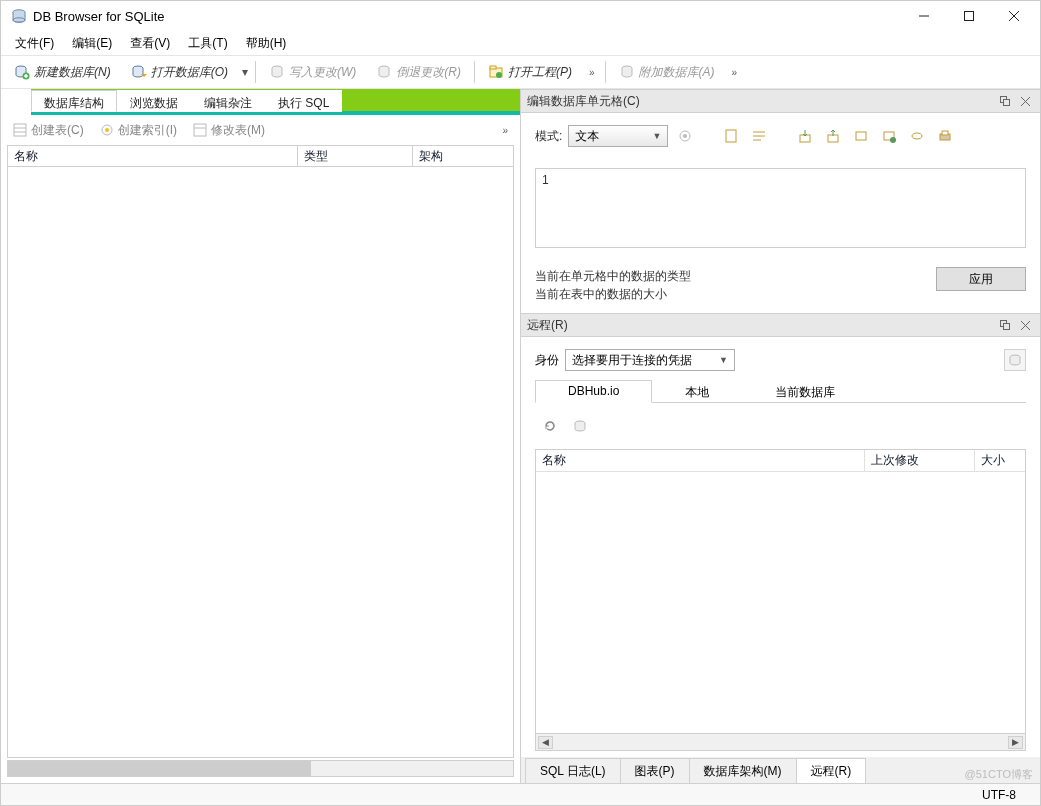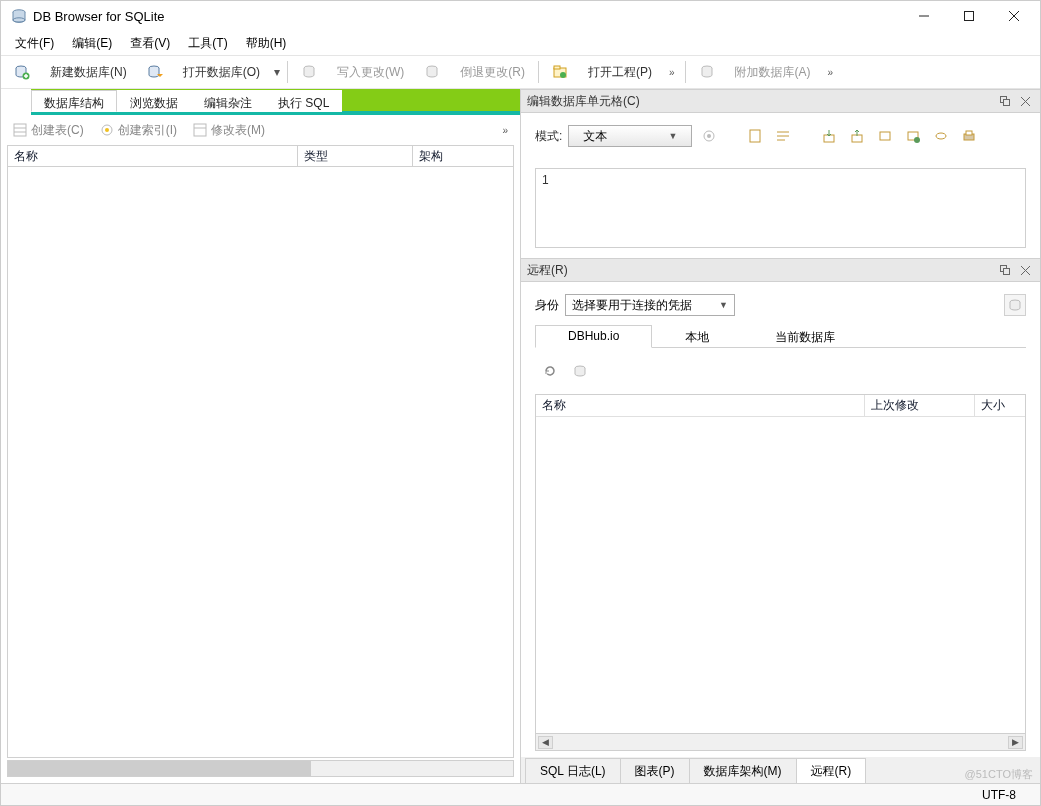--- a/index.html
+++ b/index.html
@@ -5,21 +5,21 @@
   * { box-sizing: border-box; margin: 0; padding: 0; font-family: "Microsoft YaHei", "SimSun", sans-serif; font-size: 12px; }
   body { background: #fff; width: 1041px; height: 806px; overflow: hidden; display: flex; flex-direction: column; border: 1px solid #ccc; }
   .titlebar { height: 30px; display: flex; align-items: center; padding: 0 4px 0 10px; }
   .titlebar .icon { width: 16px; height: 16px; margin-right: 6px; display:inline-flex; align-items:center; justify-content:center;}
   .titlebar .title { font-size: 13px; color: #000; }
   .titlebar .spacer { flex: 1; }
   .winbtn { width: 45px; height: 28px; display: flex; align-items: center; justify-content: center; color: #222; }
   .menubar { height: 24px; display: flex; align-items: center; padding: 0 6px; gap: 2px; }
   .menubar span { padding: 2px 8px; }
   .toolbar { height: 34px; display: flex; align-items: center; border-top: 1px solid #e5e5e5; border-bottom: 1px solid #e5e5e5; padding: 0 4px; gap: 2px;}
-  .tb-btn { display: flex; align-items: center; height: 26px; padding: 0 8px; border: 1px solid transparent; gap: 20px; color:#333;}
+  .tb-btn { display: flex; align-items: center; height: 26px; padding: 0 8px; border: 1px solid transparent; gap: 4px; color:#333;font-style:italic;}
   .tb-btn.disabled { color: #999; }
   .tb-arrow { width:12px; height:26px; display:flex; align-items:center; justify-content:center; color:#555; border:1px solid transparent;}
   .tb-sep { width:1px; height:22px; background:#d0d0d0; margin: 0 2px;}
   .chev { font-size:10px; color:#555; padding:0 6px;}
   .body { flex: 1; display: flex; overflow: hidden; }
   .left-panel { width: 520px; display: flex; flex-direction: column; border-right: 1px solid #d0d0d0; }
   .right-panel { flex: 1; display: flex; flex-direction: column; background:#f0f0f0;}
   .tabs { display: flex; height: 26px; border-bottom: 4px solid #14b8a6; background:#84cc16;margin-left:30px;}
   .tab { padding: 4px 12px; border: 1px solid transparent; border-bottom:none; background:#fff; color:#222; position:relative; top:1px;}
   .tab.active { border-color: #d0d0d0; border-bottom:1px solid #fff; border-top: 1px solid #d0d0d0;}
@@ -29,21 +29,21 @@
   .th { padding:2px 6px; border-right:1px solid #d0d0d0; color:#0f172a;}
   .table-body { flex:1; margin:0 6px; border:1px solid #d0d0d0; border-top:none; background:#fff; overflow:auto;}
   .hscroll { height:17px; margin:2px 6px 6px 6px; background:#f0f0f0; border:1px solid #cfcfcf; position:relative;}
   .hscroll .thumb{ position:absolute; left:0; top:0; height:100%; width:60%; background:#cdcdcd;}
   .panel-header { height:24px; background:#e8e8e8; border-top:1px solid #d0d0d0; border-bottom:1px solid #d0d0d0; display:flex; align-items:center; padding:0 6px; color:#333;}
   .panel-header .spacer{flex:1;}
   .panel-header .pbtn{ width:18px; height:18px; display:flex; align-items:center; justify-content:center; margin-left:2px; color:#555;}
   .editcell-body { background:#fff; padding:10px 14px; display:flex; flex-direction:column; gap:19px;}
   .mode-row { display:flex; align-items:center; gap:6px; height:26px;}
   .mode-label { color:#333;}
-  .mode-select { width:124px; height:22px; border:1px solid #adadad; background:linear-gradient(#fff,#e8e8e8); display:flex; align-items:center; padding:0 14px; justify-content:space-between;}
+  .mode-select { width:100px; height:22px; border:1px solid #adadad; background:linear-gradient(#fff,#e8e8e8); display:flex; align-items:center; padding:0 6px; justify-content:space-between;}
   .icon-btn { width:22px; height:22px; display:flex; align-items:center; justify-content:center; color:#999;}
   .cell-textarea { border:1px solid #cfcfcf; background:#fff; height:80px; padding:4px 6px; color:#333; font-family: monospace; overflow:auto;}
   .info-row { display:flex; align-items:flex-start; justify-content:space-between;}
   .info-text { color:#333; line-height:1.5;}
   .apply-btn { width:90px; height:24px; background:#e1e1e1; border:1px solid #adadad; display:flex; align-items:center; justify-content:center;}
   .remote-body { background:#fff; flex:1; padding:12px 14px 6px 14px; display:flex; flex-direction:column; gap:8px; overflow:hidden;}
   .identity-row { display:flex; align-items:center; gap:6px;}
   .identity-select { flex:0 0 170px; height:22px; border:1px solid #adadad; background:#fff; display:flex; align-items:center; justify-content:space-between; padding:0 6px;}
   .remote-tabs { display:flex; height:24px; border-bottom:1px solid #d0d0d0;}
   .rtab { padding:3px 32px; border:1px solid transparent; border-bottom:none; position:relative; top:1px;}
@@ -277,20 +277,29 @@
             </svg>
           </div>
         <div class="icon-btn">
             <svg width="14" height="14">
               <rect x="2" y="5" width="10" height="6" fill="#d8c8a8" stroke="#c49a3a"></rect>
               <rect x="4" y="2" width="6" height="4" fill="#fff" stroke="#c49a3a"></rect>
             </svg>
           </div>
       </div>
       <div class="cell-textarea"><span>1</span></div>
+      <div class="info-row">
+        <div class="info-text">
+          <div>当前在单元格中的数据的类型</div>
+          <div>当前在表中的数据的大小</div>
+        </div>
+        <div class="apply-btn">
+            <span>应用</span>
+          </div>
+      </div>
     </div>
 
     <div class="panel-header">
       <span>远程(R)</span>
       <span class="spacer"></span>
       <div class="pbtn">
           <svg width="10" height="10">
             <rect x="0.5" y="0.5" width="6" height="6" fill="none" stroke="#666"></rect>
             <rect x="3.5" y="3.5" width="6" height="6" fill="#e8e8e8" stroke="#666"></rect>
           </svg>

